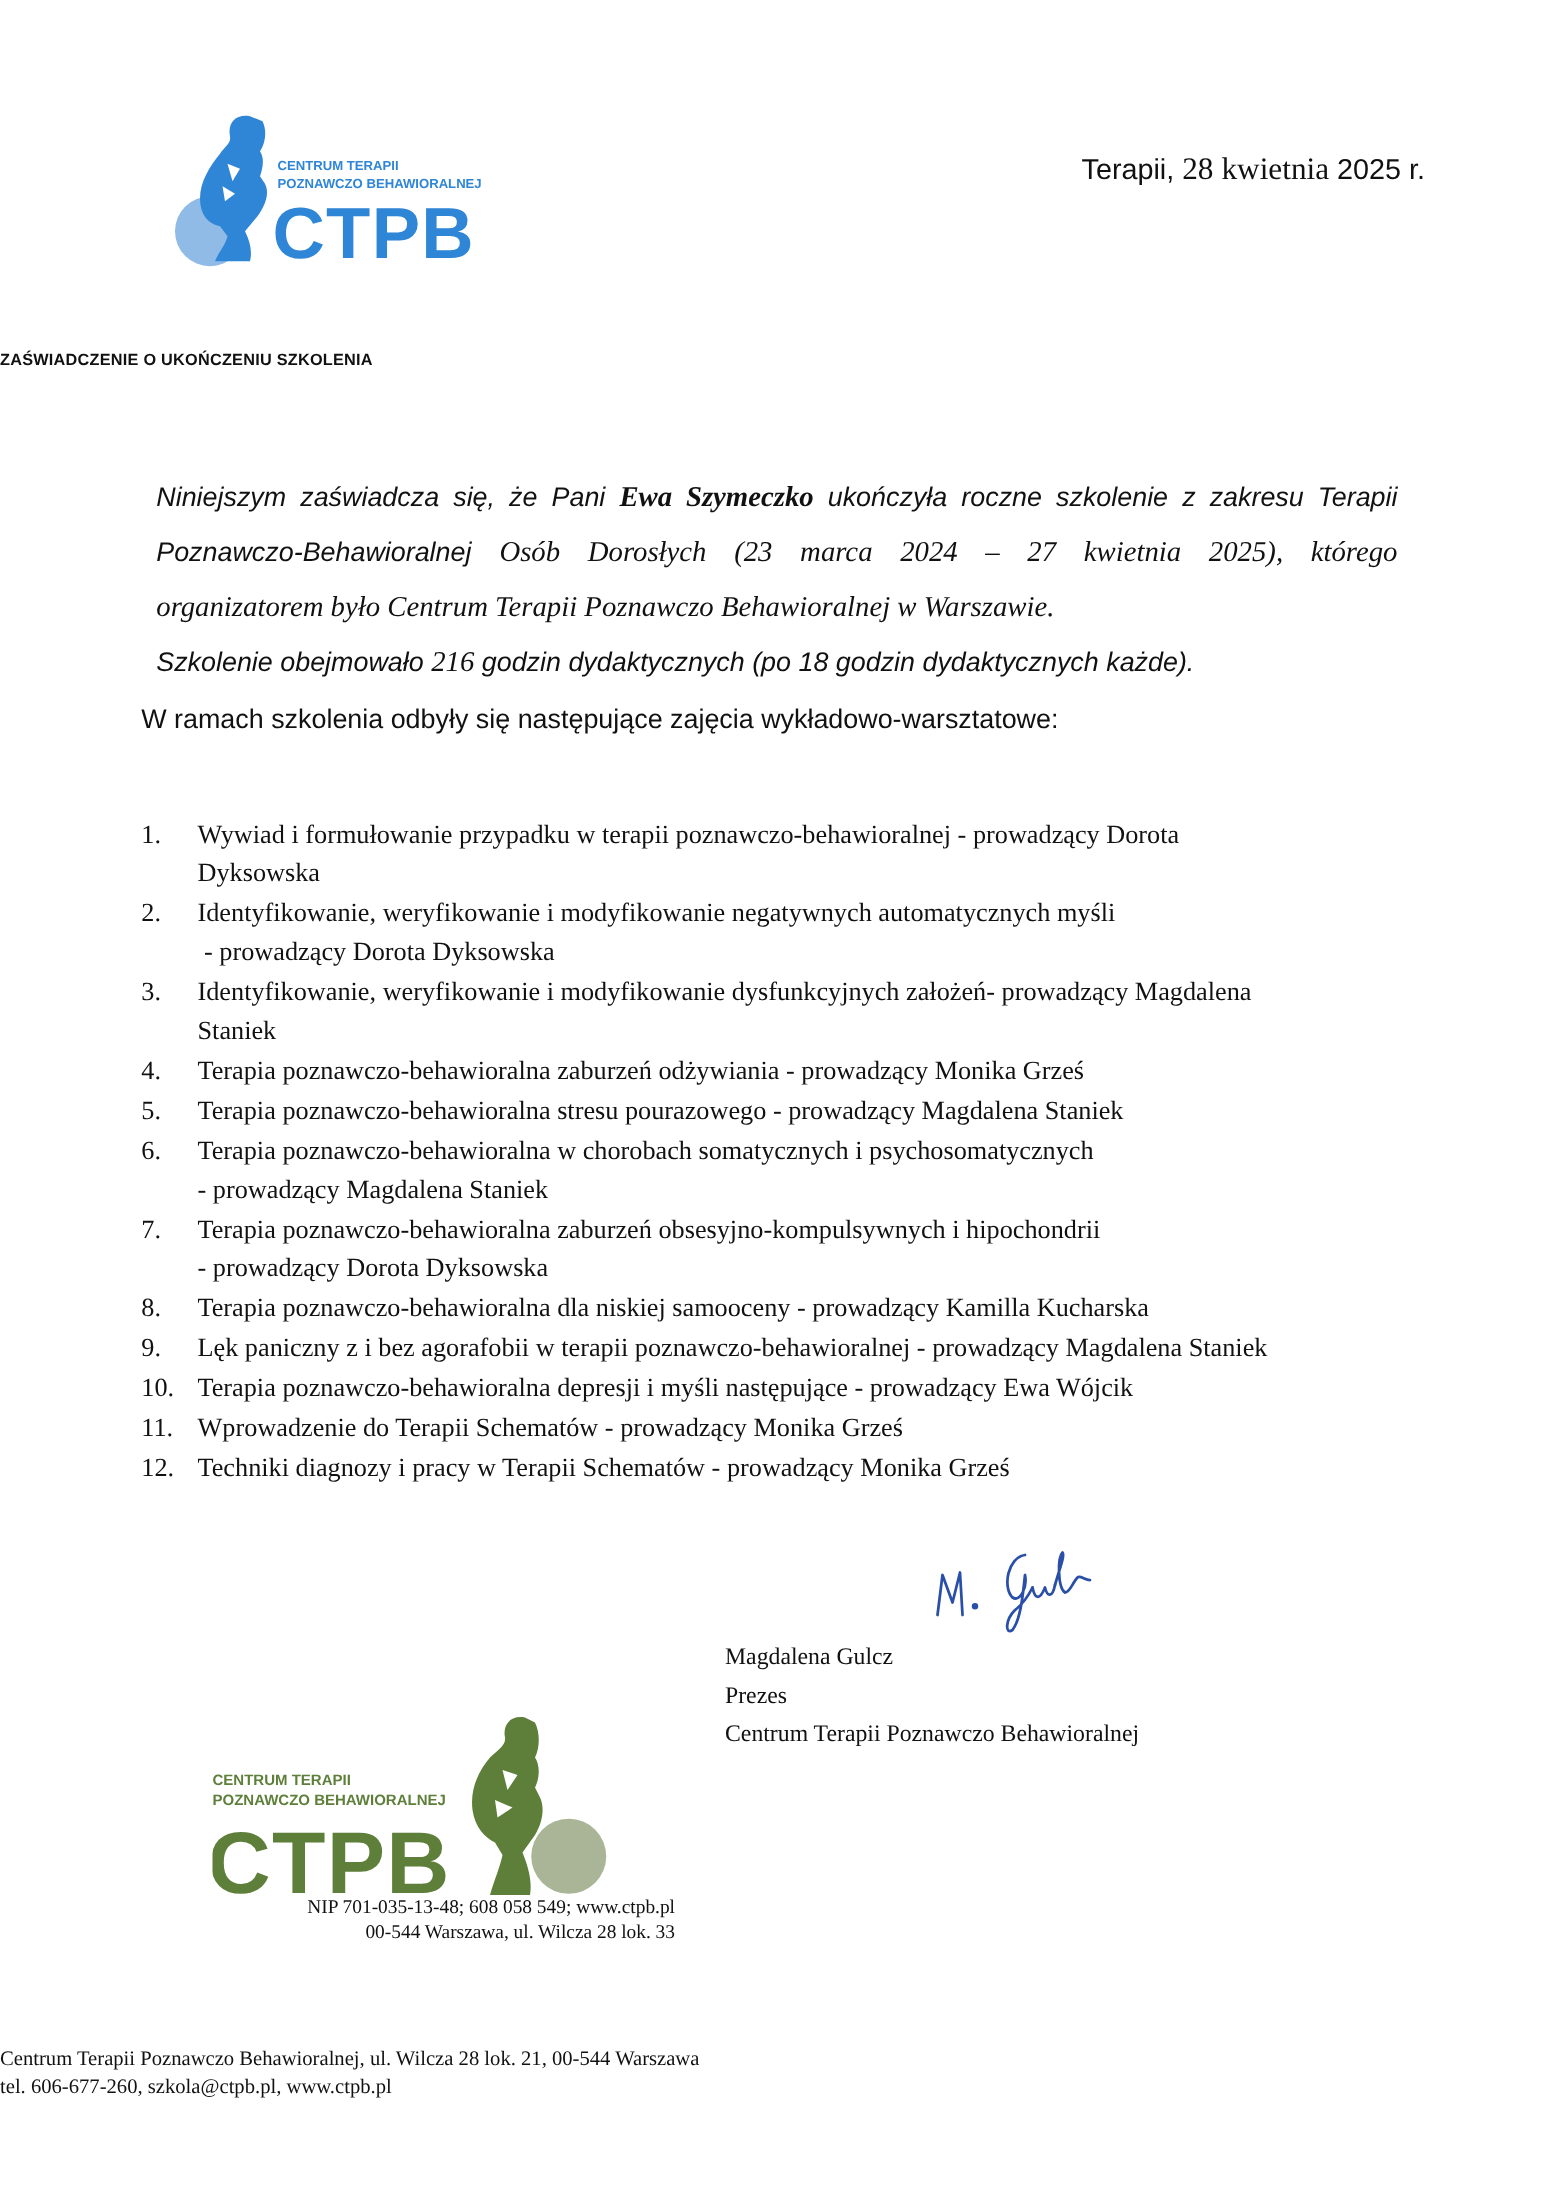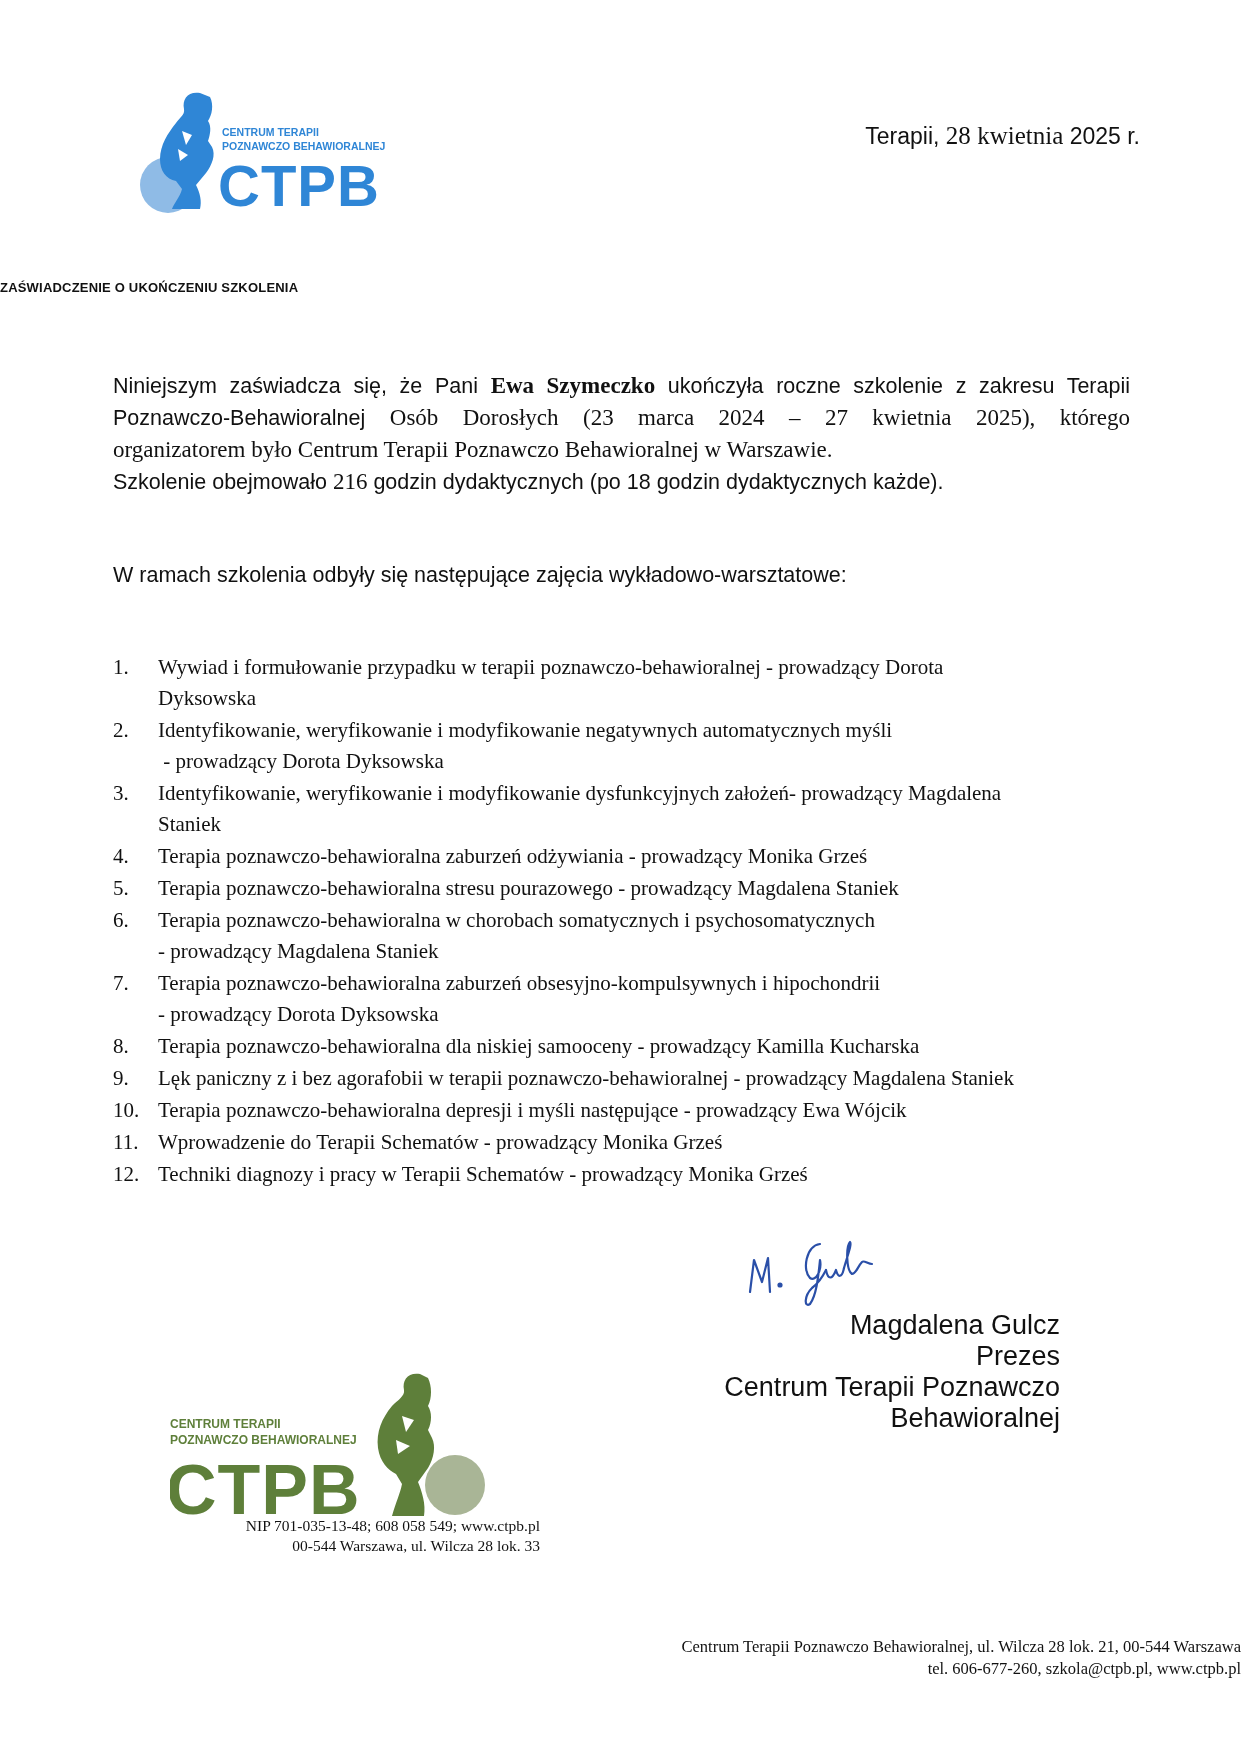--- a/index.html
+++ b/index.html
@@ -11,40 +11,40 @@
   
   #logo-top { left:130px; top:85px; width:280px; height:130px; }
   #logo-top svg { width:280px; height:130px; }
 
   #date-line { left:700px; top:122px; width:440px; text-align:right; font-size:23px; }
   #date-line .num { font-family: "Liberation Serif", serif; font-size:25px; }
 
   #doc-title { left:0; width:1127px; top:280px; font-size:13px; font-weight:bold; letter-spacing:0.2px; }
 
   #intro { left:113px; top:370px; width:1017px; font-size:21.5px; line-height:32px; }
-  #intro p { margin:0; text-align:justify; text-align-last:left; }
+  #intro p { margin:12px; text-align:justify; text-align-last:left;font-style:italic; }
   #intro .name { font-family:"Liberation Serif", serif; font-weight:bold; font-size:23px; }
   #intro .ser { font-family:"Liberation Serif", serif; font-size:23px; }
   #intro .line2 { text-align:justify; text-align-last:justify; }
 
   #list-intro { left:113px; top:563px; font-size:21.5px; }
 
   #courses { left:113px; top:652px; width:1030px; font-size:21px; line-height:31px; margin:0; padding:0; list-style:none; }
   #courses li { position:relative; padding-left:45px; margin:0 0 1px 0; }
   #courses li .num { position:absolute; left:0; top:0; }
   #courses li .cont { display:block; }
 
   #signature { left:740px; top:1230px; width:170px; height:80px; }
-  #signer { left:580px; top:1310px; width:480px; text-align:right; font-size:27px; line-height:31px; }
+  #signer { left:580px; top:1310px; width:480px; text-align:left; font-size:19px; line-height:31px;font-family:Liberation Serif, serif; }
 
   #logo-bottom { left:170px; top:1370px; width:330px; height:150px; }
   #logo-bottom svg { width:330px; height:150px; }
   #stamp-info { left:130px; top:1516px; width:410px; text-align:right; font-size:15.5px; line-height:20px; }
 
-  #footer { left:0; width:1241px; top:1636px; text-align:right; font-size:16.5px; line-height:22px; }
+  #footer { left:0; width:1241px; top:1636px; text-align:left; font-size:16.5px; line-height:22px; }
 </style>
 </head>
 <body>
 
 <div id="logo-top" class="abs">
   <svg viewBox="0 0 280 130">
     <circle cx="38" cy="100" r="28" fill="#8fbbe6"></circle>
     <g fill="#2f86d6">
       <path d="M70 8 C58 6 52 14 54 24 C55 30 50 32 46 38 C38 48 30 60 30 74 C30 86 36 94 46 96 L52 104 C50 112 44 118 42 124 L70 124 C72 116 70 108 66 100 L76 88 C82 80 86 70 82 62 L78 56 C80 50 82 42 78 36 C82 30 84 20 80 12 Z"></path>
       <polygon points="52,46 62,50 56,60" fill="#ffffff"></polygon>

